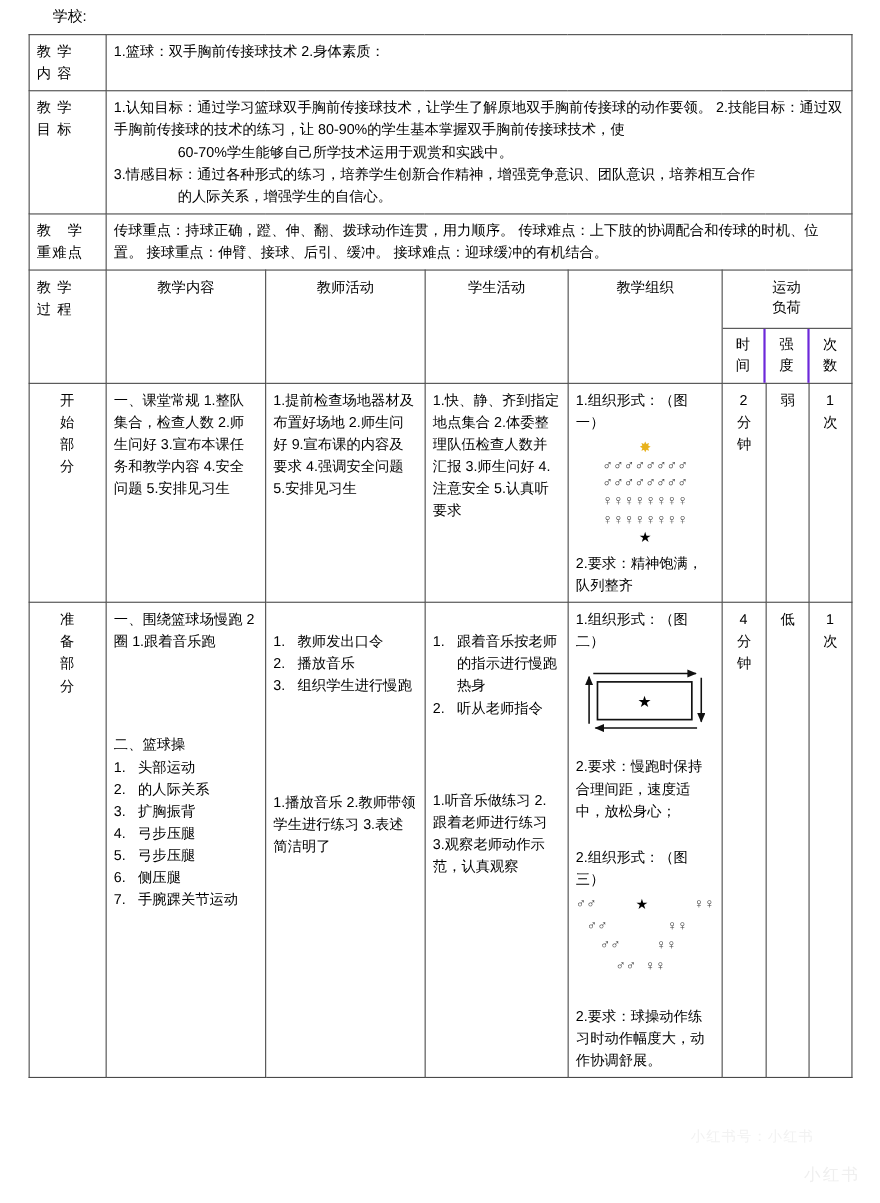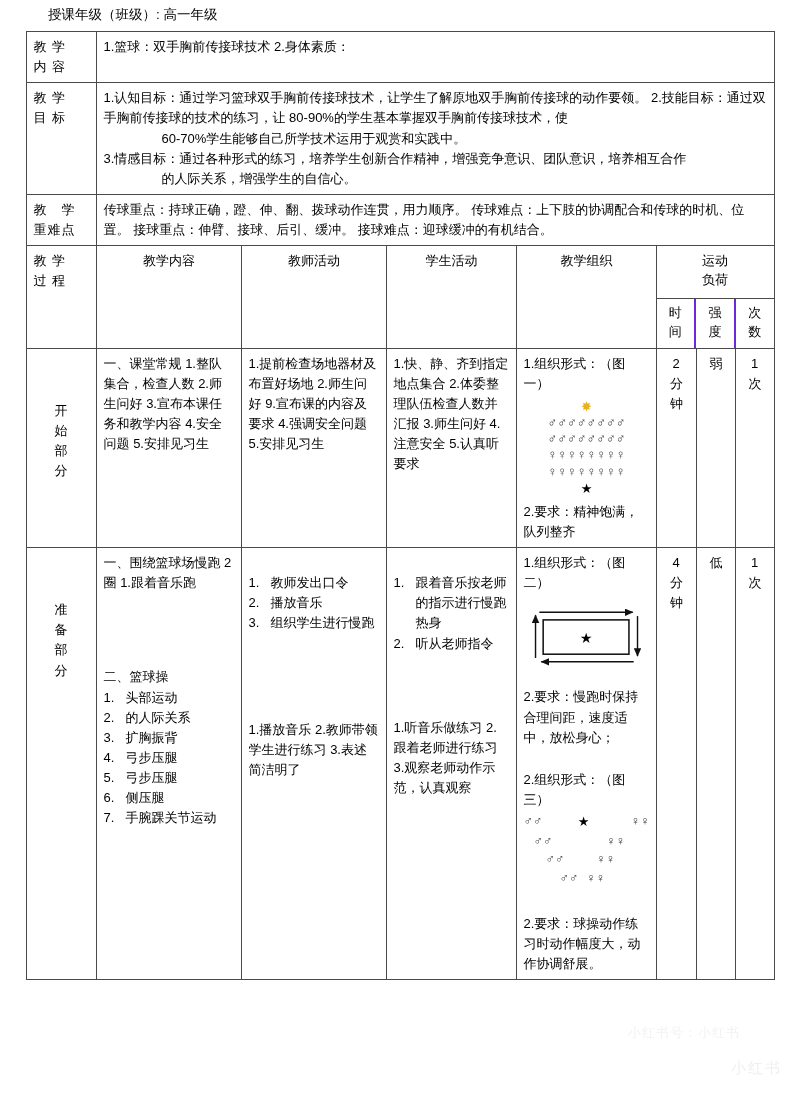--- a/index.html
+++ b/index.html
@@ -88,21 +88,21 @@
     width: 1em;
     margin: 0 auto;
     word-break: break-all;
   }
   .proc-label {
     text-align: center;
     vertical-align: top;
     line-height: 2.35;
     letter-spacing: 1px;
   }
-  .proc-label .vert-text { width: 1.1em; margin-top: 47px; }
+  .proc-label .vert-text { width: 1.1em; }
 
   .load-head { padding: 0 !important; border: 1px solid #4a4a4a; }
   .load-head-inner { text-align: center; padding: 6px 0 8px 0; line-height: 1.45; }
   .load-sub { display: flex; border-top: 1px solid #4a4a4a; }
   .load-sub > div {
     flex: 1;
     text-align: left;
     padding: 5px 0 6px 0;
     line-height: 1.45;
   }
@@ -157,21 +157,21 @@
     pointer-events: none;
   }
 </style>
 </head>
 <body>
 
 <div class="page">
 
 
   <div class="meta-row">
-    <span class="meta-grade">授课年级（班级）: 高一年级</span>
+    <span class="meta-school">学校:</span>
   </div>
 
   <table class="lesson">
     <colgroup>
       <col style="width:70px">
       <col style="width:145px">
       <col style="width:145px">
       <col style="width:130px">
       <col style="width:140px">
       <col style="width:40px">

